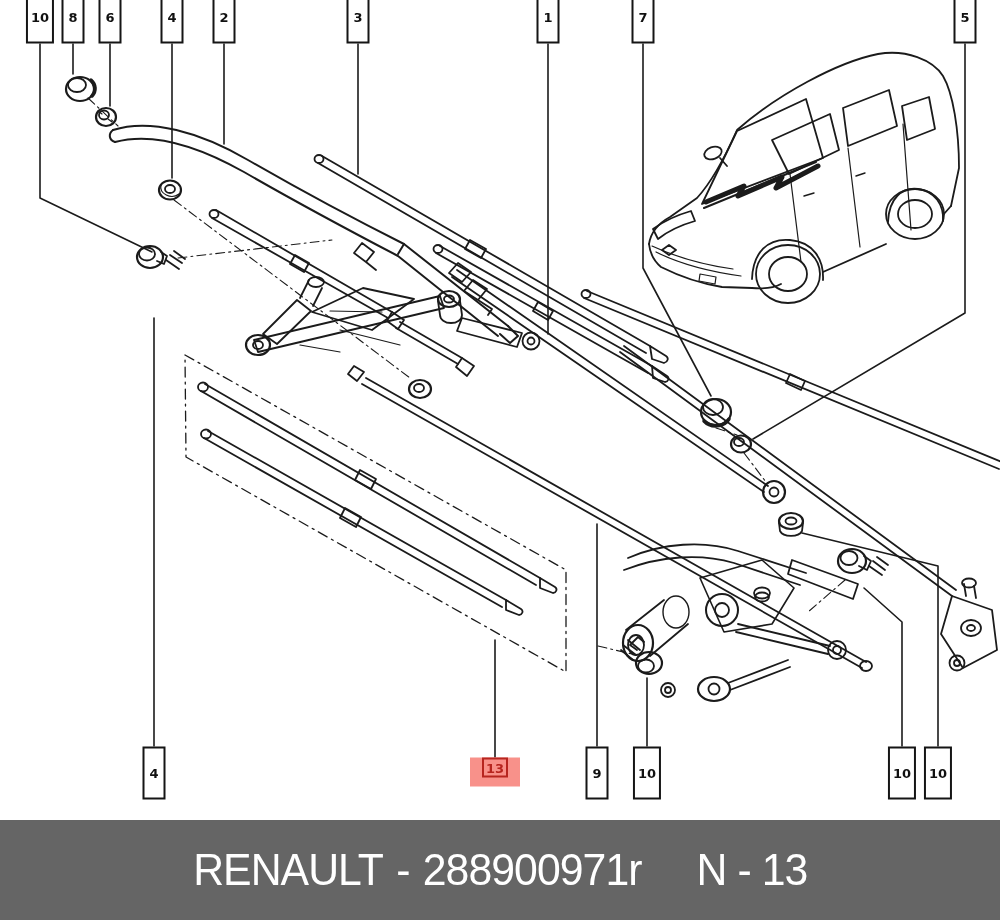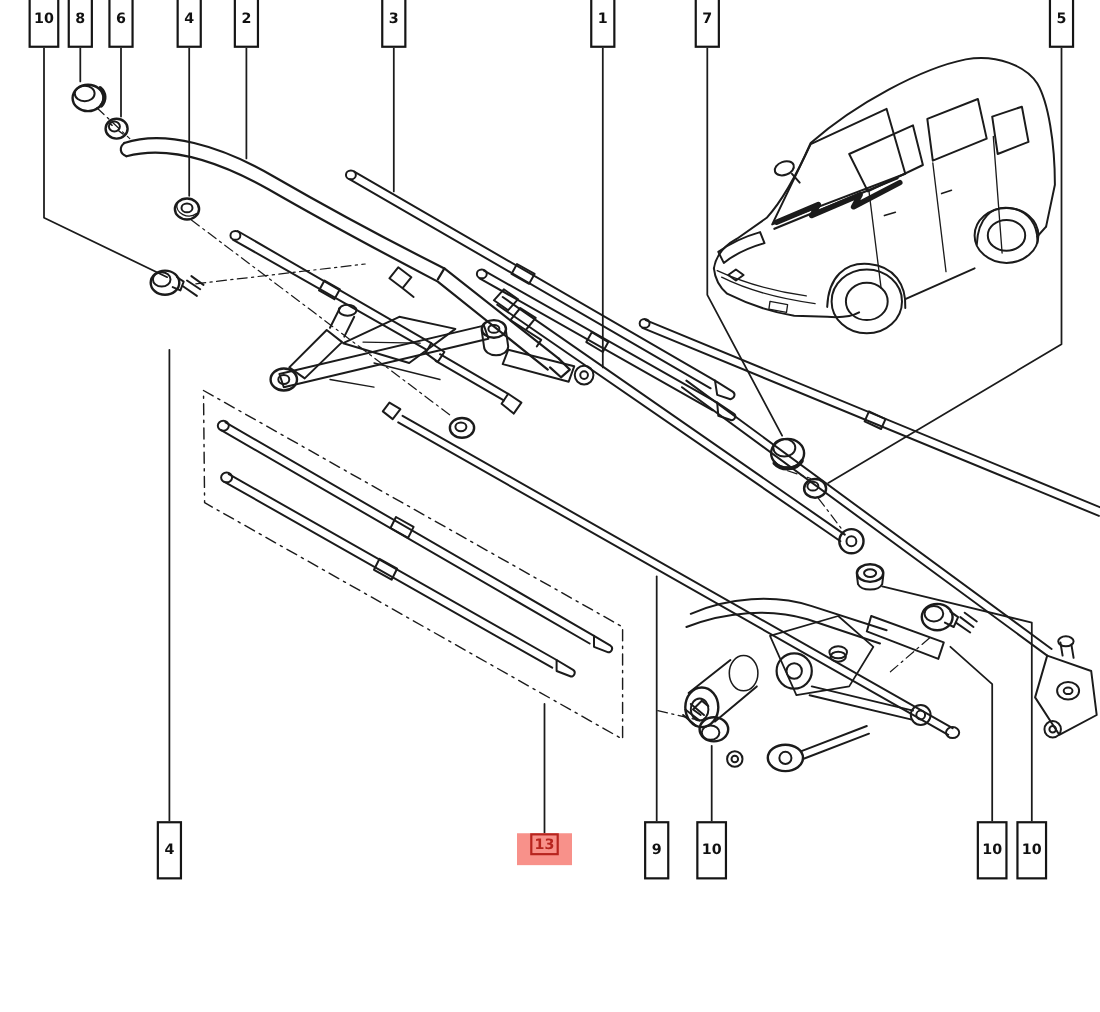--- a/index.html
+++ b/index.html
@@ -305,14 +305,24 @@
   <div class="callout" style="left:647px;top:773px">
       <span>10</span>
     </div>
   <div class="callout" style="left:902px;top:773px">
       <span>10</span>
     </div>
   <div class="callout" style="left:938px;top:773px">
       <span>10</span>
     </div>
 
+  <div class="footer">
+    <div class="footer-text">
+      <span class="footer-left">
+        <span>RENAULT</span>
+        <span>-</span>
+        <span>288900971r</span>
+      </span>
+      <span>N - 13</span>
+    </div>
+  </div>
 
 </div>
 
 </body></html>

